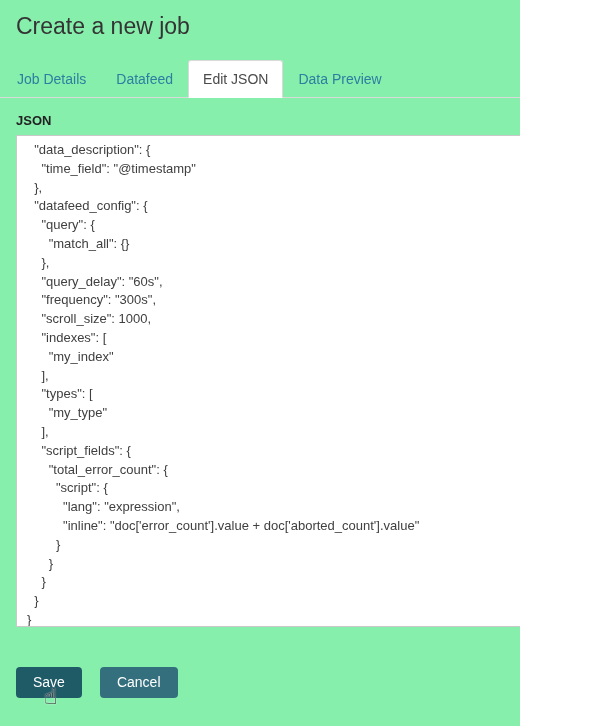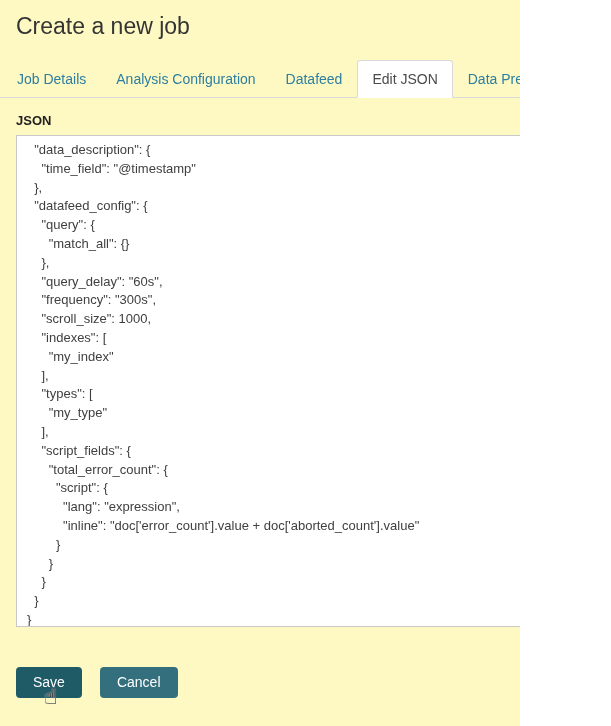--- a/index.html
+++ b/index.html
@@ -7,21 +7,21 @@
     padding: 0;
     background: #ffffff;
     font-family: "Liberation Sans", sans-serif;
     color: #3f3f3f;
   }
   .viewport {
     position: relative;
     width: 520px;
     height: 726px;
     overflow: hidden;
-    background: #fef9c3;
+    background: #86efac;
   }
   .page-title {
     font-size: 23px;
     font-weight: 400;
     color: #343434;
     margin: 0;
     padding: 13px 0 12px 16px;
   }
   .tab-bar {
     display: flex;
@@ -109,21 +109,20 @@
 </style>
 </head>
 <body>
 
 <div class="viewport">
 
   <h1 class="page-title">Create a new job</h1>
 
   <nav class="tab-bar">
     <a class="tab">Job Details</a>
-    <a class="tab">Analysis Configuration</a>
     <a class="tab">Datafeed</a>
     <a class="tab active">Edit JSON</a>
     <a class="tab">Data Preview</a>
   </nav>
 
   <div>
     <label class="json-label">JSON</label>
     <textarea class="json-editor" spellcheck="false" style="">  "data_description": {
     "time_field": "@timestamp"
   },

